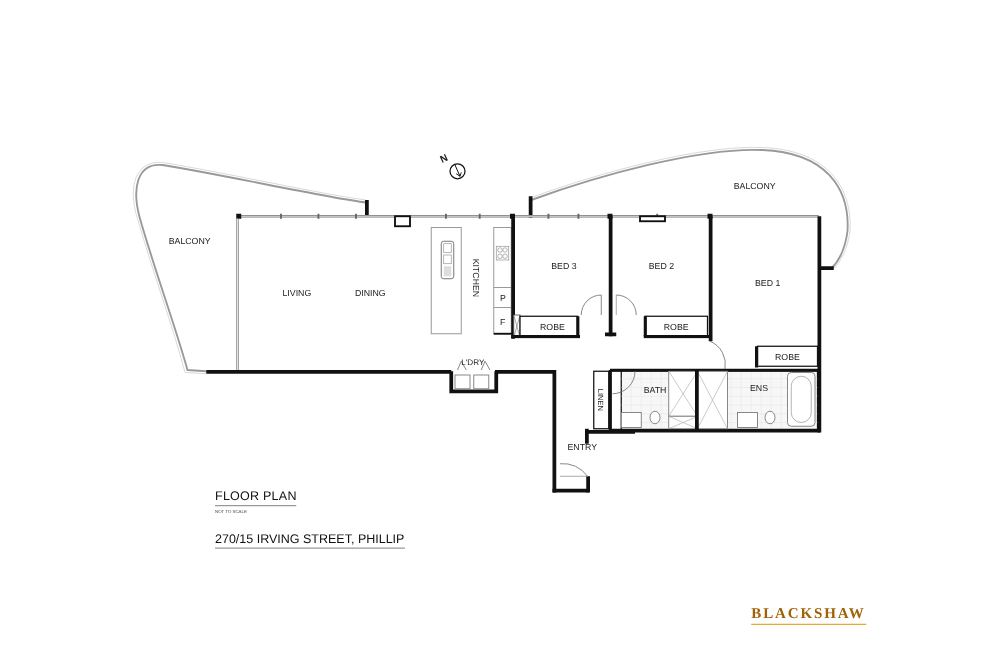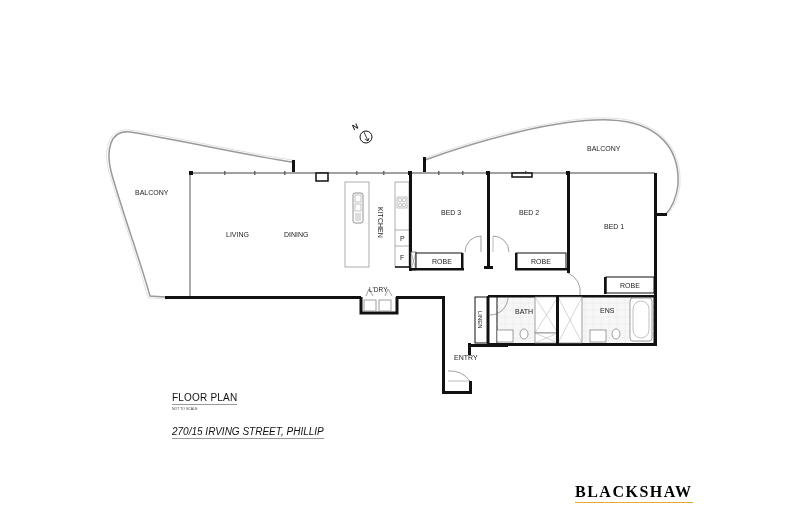--- a/index.html
+++ b/index.html
@@ -2,22 +2,22 @@
 <html><head>
   <meta charset="utf-8">
   <style>
     html, body { margin: 0; padding: 0; background: #ffffff; }
     body { width: 790px; height: 527px; position: relative; overflow: hidden; font-family: "Liberation Sans", sans-serif; }
     #plan { position: absolute; left: 0; top: 0; width: 790px; height: 527px; }
     .lbl { font-family: "Liberation Sans", sans-serif; font-size: 7px; fill: #222; }
     .title-block { position: absolute; left: 172px; top: 357px; }
     .title { font-size: 10px; color: #111; letter-spacing: 0.2px; border-bottom: 1px solid #999; display: inline-block; padding-bottom: 1px; margin-top: 35px; }
     .subtitle { font-size: 3.5px; color: #444; margin-top: 2px; margin-bottom: 10px; }
-    .address { font-size: 10px; color: #111; border-bottom: 1px solid #999; display: inline-block; padding-bottom: 1px; font-style: italic; }
-    .brand { position: absolute; left: 575px; top: 483px; font-family: "Liberation Serif", serif; font-weight: bold; font-size: 16px; color: #000000; letter-spacing: 1.5px; border-bottom: 1.5px solid #e8a92d; padding-bottom: 1px; }
+    .address { font-size: 10px; color: #111; border-bottom: 1px solid #999; display: inline-block; padding-bottom: 1px; }
+    .brand { position: absolute; left: 601px; top: 483px; font-family: "Liberation Serif", serif; font-weight: bold; font-size: 12px; color: #a16207; letter-spacing: 1.5px; border-bottom: 1.5px solid #e8a92d; padding-bottom: 1px; }
   </style>
 </head>
 <body>
 
 <svg id="plan" viewBox="0 0 790 527" xmlns="http://www.w3.org/2000/svg">
 
   <path d="M293,162 C260,158 180,140 130,132 C110,130 105,150 112,175 C125,220 140,260 150,296 L165,297" fill="none" stroke="#999" stroke-width="1.5"></path>
   <path d="M293,160 C260,156 180,138 130,130 C108,128 102,150 110,175 C123,220 138,260 148,298 L165,299" fill="none" stroke="#ccc" stroke-width="0.6"></path>
   <rect x="292" y="160" width="3" height="13" fill="#111"></rect>
 

